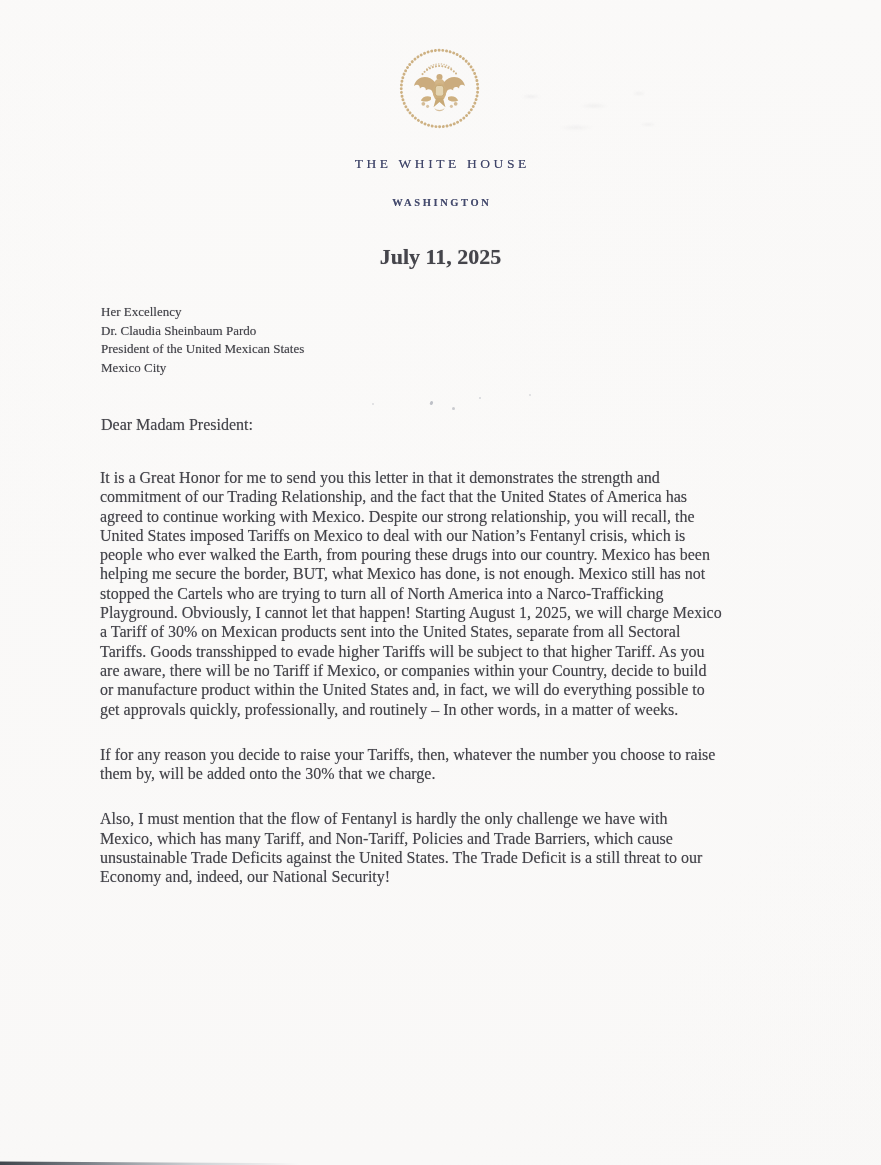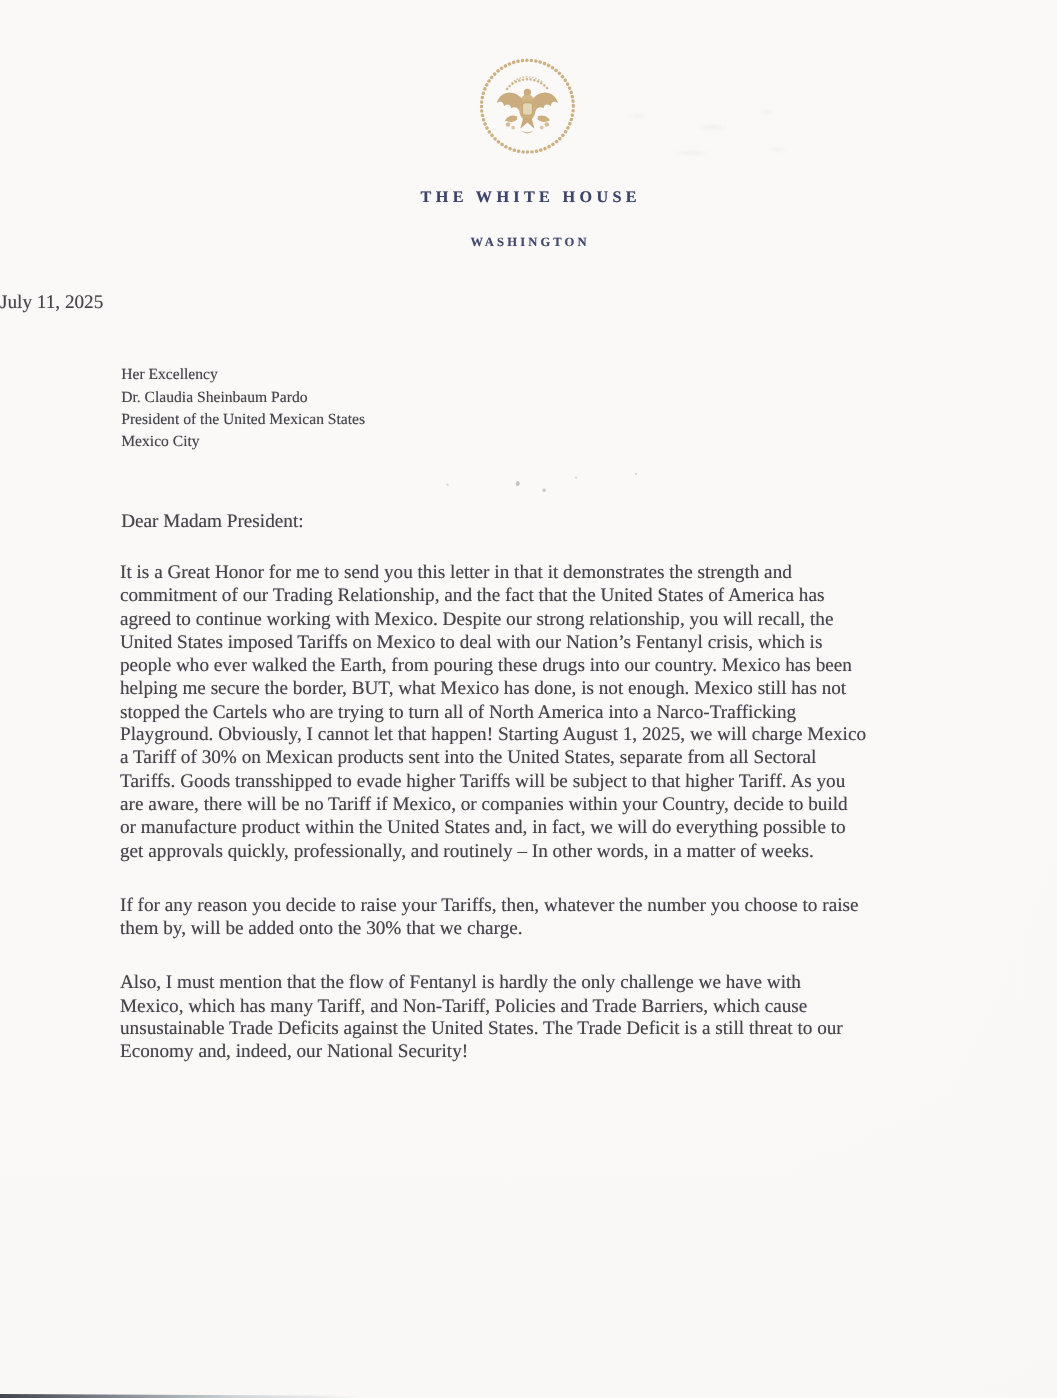--- a/index.html
+++ b/index.html
@@ -14,35 +14,35 @@
     font-family:"Liberation Serif", serif;
     color:#45454b;
     overflow:hidden;
   }
   .soft { text-shadow:0 0 0.7px rgba(80,80,88,.55); }
 
   
   .seal { position:absolute; left:397px; top:46px; width:85px; height:85px; filter:blur(.35px); }
   .lh-title {
     position:absolute; top:156px; left:0; width:100%;
-    text-align:center; font-size:13.5px; font-weight:bold;
+    text-align:center; font-size:13.5px; font-weight:normal;
     letter-spacing:3.6px; text-indent:3.6px;
     color:#3f4569; text-shadow:0 0 .6px rgba(63,69,105,.6);
   }
   .lh-sub {
     position:absolute; top:197px; left:0; width:100%;
     text-align:center; font-size:10.5px; font-weight:bold;
     letter-spacing:2.6px; text-indent:2.6px;
     color:#444a6d; text-shadow:0 0 .6px rgba(63,69,105,.5);
   }
 
   
-  .date { position:absolute; top:244px; left:0; width:100%; font-size:16px; }
+  .date { position:absolute; top:244px; left:0; width:100%; text-align:center; font-size:22px;font-weight:bold; }
   .recipient { position:absolute; left:101px; top:303px; font-size:13px; line-height:18.6px;font-family:Liberation Serif, serif; }
-  .salutation { position:absolute; left:101px; top:426px; font-size:16px; }
+  .salutation { position:absolute; left:101px; top:416px; font-size:16px; }
   .body-block { position:absolute; left:100px; top:468px; font-size:16px; line-height:19.3px; }
   .para { margin:0 16px 26px 0; }
   .bline, .rline { white-space:nowrap; }
 
   
   .ghost-band {
     position:absolute; left:495px; top:78px; width:180px; height:62px;
     background:
       radial-gradient(ellipse 14px 3px at 20% 30%, rgba(150,152,162,.14), transparent 70%),
       radial-gradient(ellipse 22px 4px at 55% 45%, rgba(150,152,162,.11), transparent 70%),

